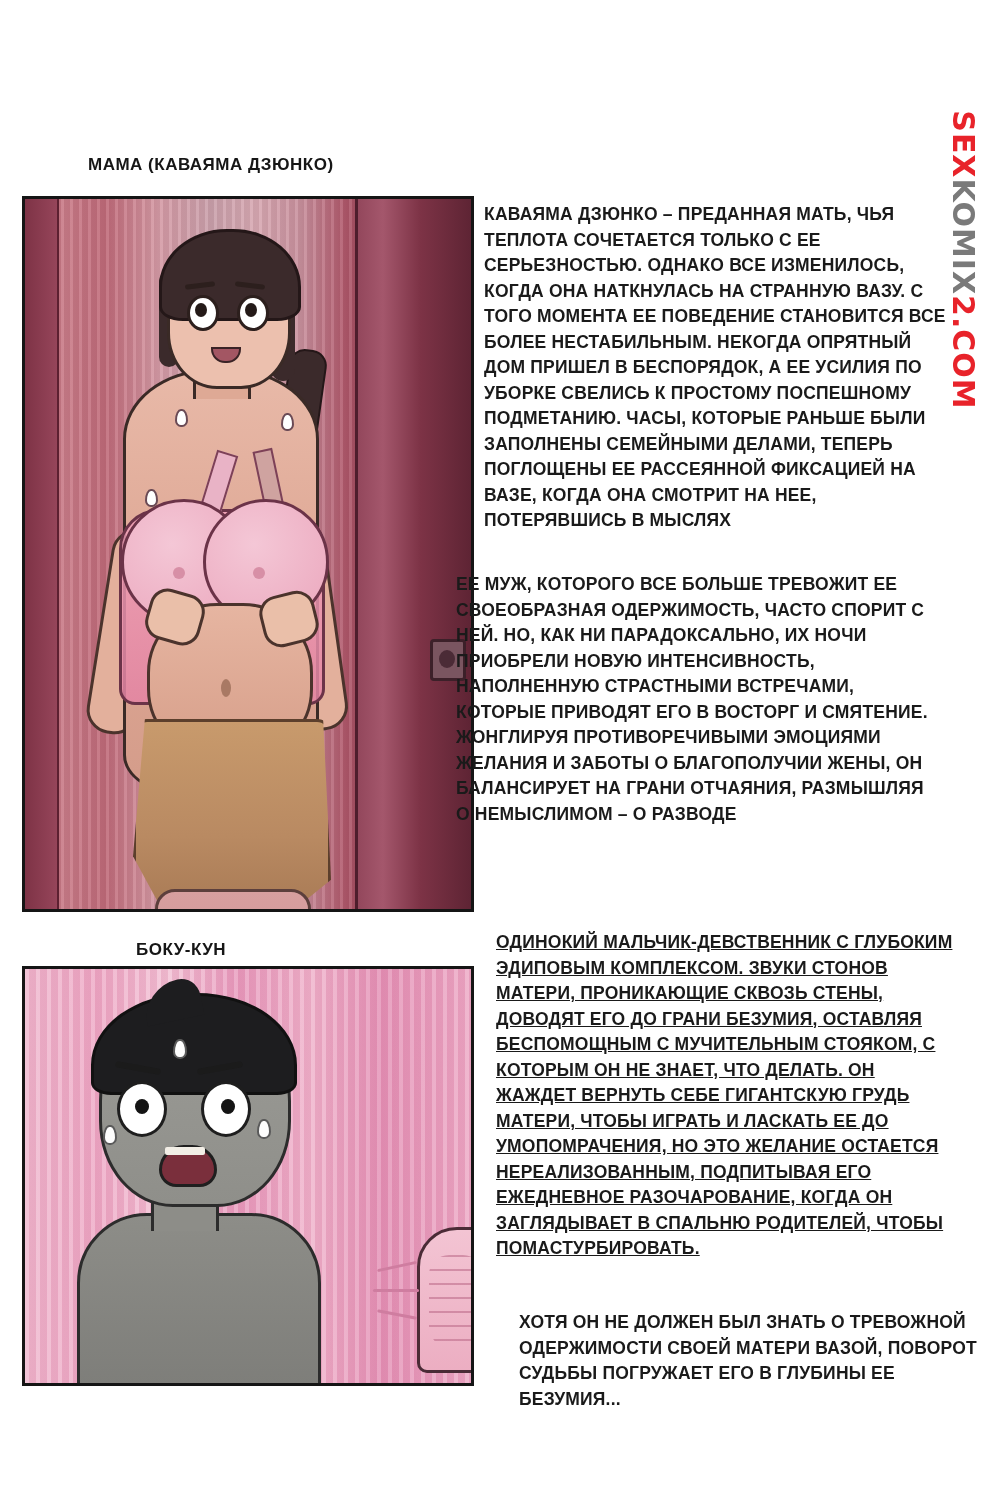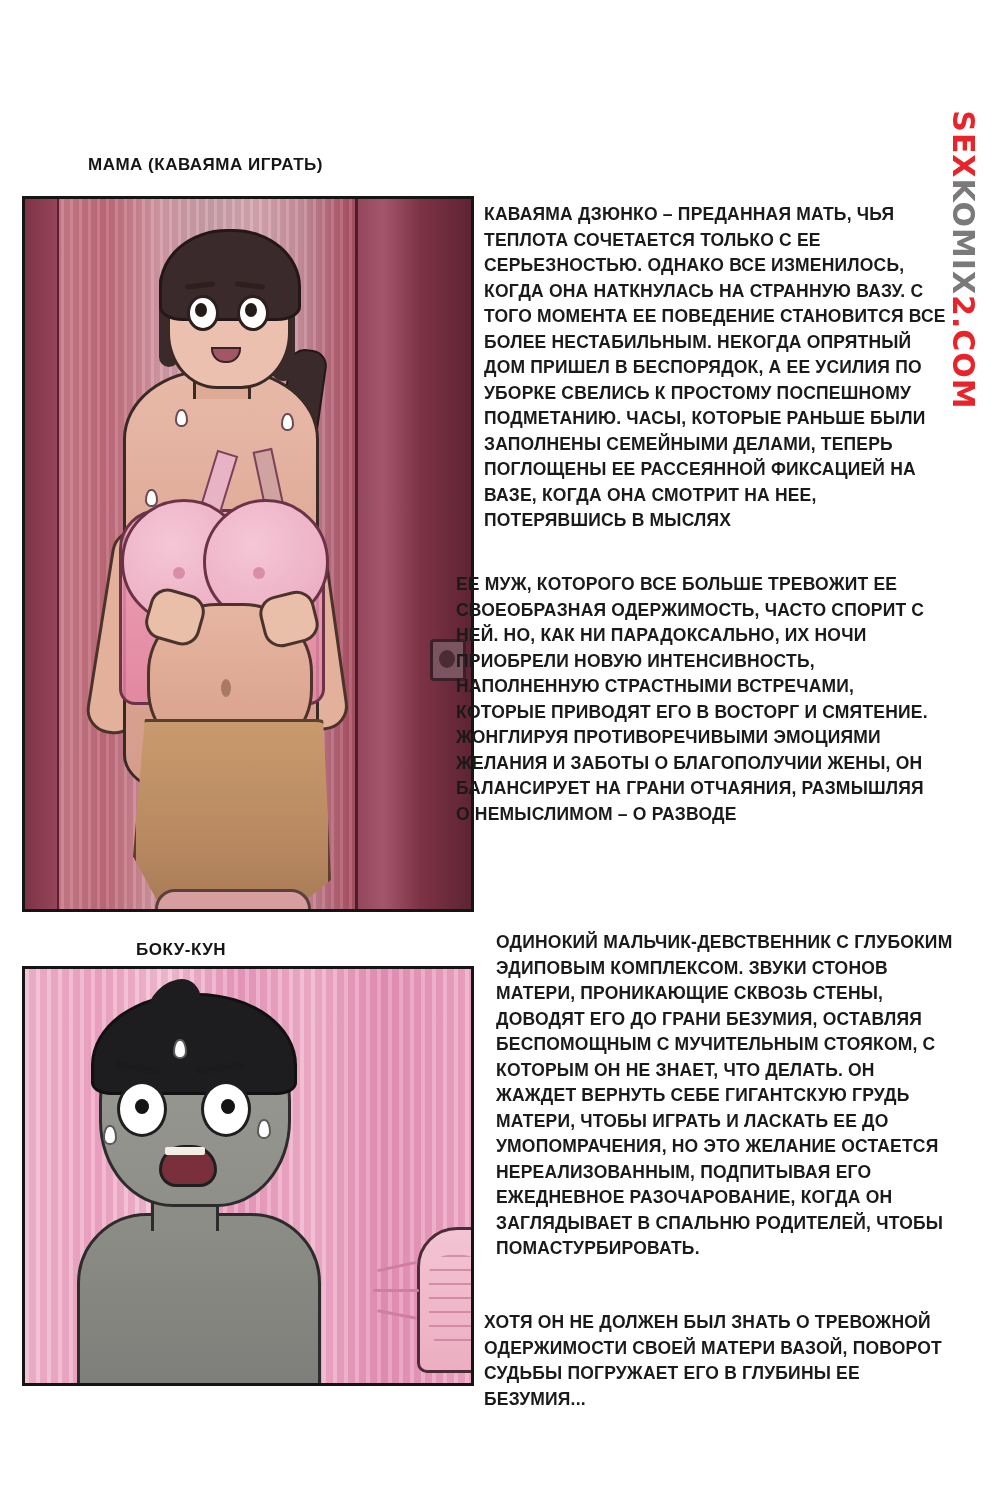--- a/index.html
+++ b/index.html
@@ -83,23 +83,23 @@
     color: #1a1a1a;
     font-size: 17.5px;
     line-height: 25.5px;
     letter-spacing: 0.2px;
     font-weight: bold;
     font-family: "Liberation Sans", sans-serif;
     text-transform: uppercase;
   }
   #text-mama-1 { left: 484px; top: 202px; width: 472px; }
   #text-mama-2 { left: 456px; top: 572px; width: 472px; }
-  #text-boku-1 { left: 496px; top: 930px; width: 462px; }
+  #text-boku-1 { left: 496px; top: 930px; width: 462px; text-decoration: underline; }
   #text-boku-2 { left: 496px; top: 1205px; width: 462px; }
-  #text-boku-3 { left: 484px; top: 1310px; width: 462px; }
+  #text-boku-3 { left: 519px; top: 1310px; width: 462px; }
 
   
   .mama-bg {
     position: absolute;
     inset: 0;
     background:
       repeating-linear-gradient(90deg,
         rgba(255,255,255,0.10) 0px, rgba(255,255,255,0.10) 3px,
         rgba(0,0,0,0.05) 3px, rgba(0,0,0,0.05) 9px),
       linear-gradient(90deg,
@@ -452,21 +452,21 @@
 </style>
 </head>
 <body>
 
 <div class="page">
 
   <div class="watermark">
     <div class="watermark-text"><span class="wm-red">SEX</span><span class="wm-grey">KOMIX</span><span class="wm-red">2.COM</span></div>
   </div>
 
-  <div class="char-title" id="title-mama">МАМА (КАВАЯМА ИГРАТЬ)</div>
+  <div class="char-title" id="title-mama">МАМА (КАВАЯМА ДЗЮНКО)</div>
 
   <div class="panel" id="panel-mama">
     <div class="mama-bg"></div>
     <div class="door-frame-left"></div>
     <div class="door-panel">
       <div class="door-knob"></div>
     </div>
 
     <div class="fig m-ponytail"></div>
     <div class="fig m-arm-l"></div>

